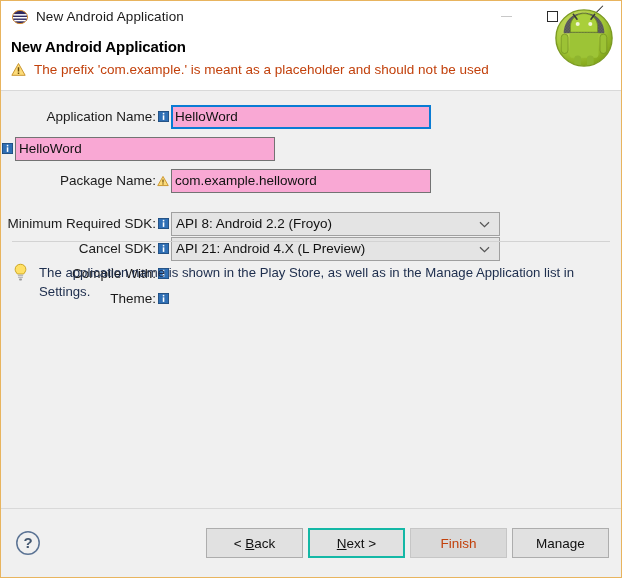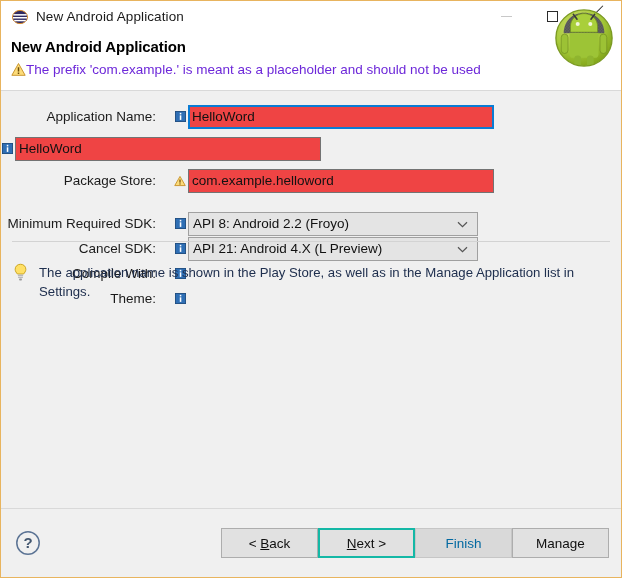--- a/index.html
+++ b/index.html
@@ -100,22 +100,22 @@
     color: #000000;
     letter-spacing: -0.1px;
   }
   .header-msg {
     display: flex;
     align-items: flex-start;
     margin-top: 7px;
   }
   .header-msg-text {
     font-size: 13.5px;
-    color: #6d28d9;
-    margin-left: 0;
+    color: #c2410c;
+    margin-left: 8px;
     line-height: 1.1;
     padding-top: 1px;
   }
   .android-badge {
     position: absolute;
     right: 6px;
     top: -25px;
     width: 62px;
     height: 62px;
   }
@@ -137,50 +137,50 @@
     height: 25px;
     margin-bottom: 7px;
   }
   .row.dd { margin-bottom: 0; }
   .row-label {
     width: 155px;
     text-align: right;
     font-size: 13.5px;
     color: #1b1b1b;
     white-space: nowrap;
-    padding-right: 18px;
+    padding-right: 1px;
   }
   .row-icon {
     width: 12px;
     flex: 0 0 auto;
     display: flex;
     align-items: center;
     justify-content: center;
     margin-right: 2px;
   }
   .text-input {
-    width: 306px;
+    width: 260px;
     height: 24px;
     box-sizing: border-box;
     border: 1px solid #737373;
-    background: #ef4444;
+    background: #f9a8d4;
     font-family: "Liberation Sans", sans-serif;
     font-size: 13.5px;
     color: #121212;
     padding: 0 3px;
     outline: none;
     border-radius: 0;
   }
   .text-input.focused {
     border: 2px solid #0a7cd4;
     padding: 0 2px;
   }
   .select-box {
     position: relative;
-    width: 290px;
+    width: 329px;
     height: 24px;
     box-sizing: border-box;
     border: 1px solid #a0a0a0;
     background: #e4e4e4;
     display: flex;
     align-items: center;
     font-size: 13.5px;
     color: #111111;
     padding-left: 4px;
     cursor: default;
@@ -231,20 +231,21 @@
   .help-btn {
     margin-left: 14px;
     width: 26px;
     height: 26px;
     flex: 0 0 auto;
   }
   .btn-group {
     position: absolute;
     right: 12px;
     display: flex;
+    gap: 5px;
   }
   .btn {
     width: 97px;
     height: 30px;
     box-sizing: border-box;
     border: 1px solid #adadad;
     background: #e1e1e1;
     font-family: "Liberation Sans", sans-serif;
     font-size: 13.5px;
     color: #101010;
@@ -253,21 +254,21 @@
     justify-content: center;
     cursor: default;
     border-radius: 0;
     padding: 0;
   }
   .btn.default {
     border: 2px solid #14b8a6;
     background: #e1e1e1;
   }
   .btn.disabled {
-    color: #0369a1;
+    color: #c2410c;
     background: #d9d9d9;
     border-color: #c6c6c6;
     justify-content: center;
   }
   .btn u { text-decoration: underline; }
 </style>
 </head>
 <body>
 
 <div class="window">
@@ -362,21 +363,21 @@
           <svg width="11" height="11" viewBox="0 0 12 12">
             <rect x="0.5" y="0.5" width="11" height="11" fill="#2f6fb5" stroke="#1d4c80"></rect>
             <rect x="5.2" y="2" width="1.7" height="1.7" fill="#ffffff"></rect>
             <rect x="5.2" y="4.7" width="1.7" height="5" fill="#ffffff"></rect>
           </svg>
         </div>
         <input class="text-input" type="text" value="HelloWord" style="">
       </div>
 
       <div class="row">
-        <div class="row-label">Package Store:</div>
+        <div class="row-label">Package Name:</div>
         <div class="row-icon">
           <svg width="12" height="12" viewBox="0 0 16 16">
             <path d="M8 1.9 L15 14.1 L1 14.1 Z" fill="#fcdc7a" stroke="#c79127" stroke-width="1.2" stroke-linejoin="round"></path>
             <rect x="7.2" y="6" width="1.6" height="4.2" fill="#6b4a08"></rect>
             <rect x="7.2" y="11.2" width="1.6" height="1.5" fill="#6b4a08"></rect>
           </svg>
         </div>
         <input class="text-input" type="text" value="com.example.helloword" style="">
       </div>
 

